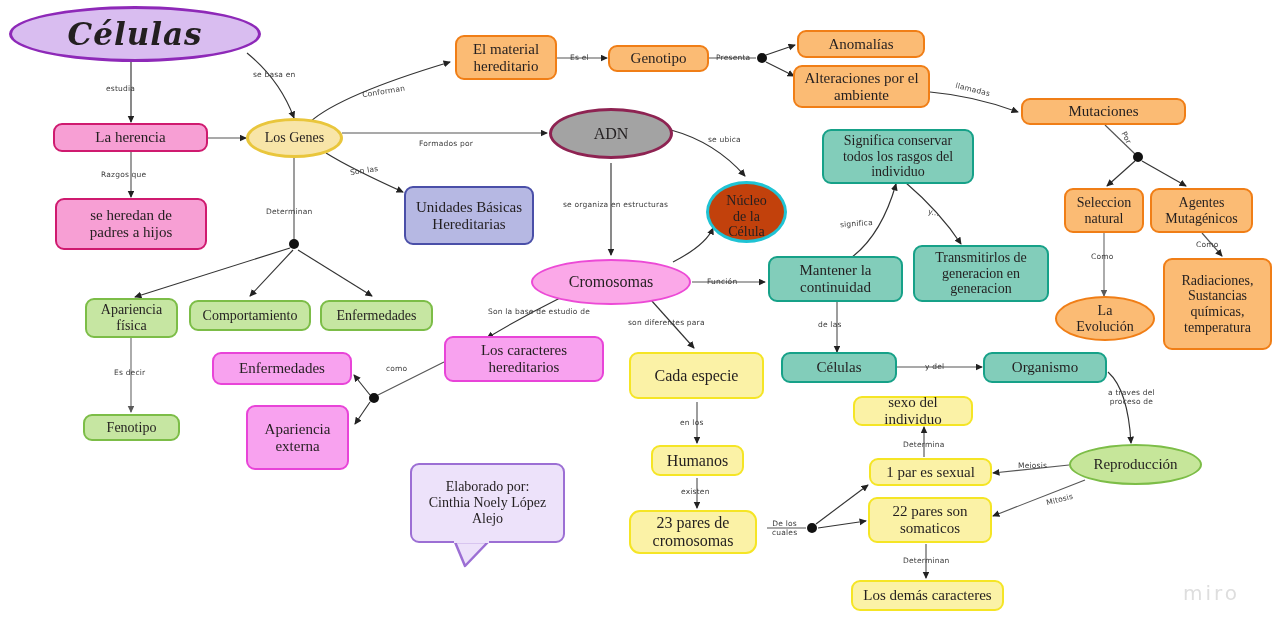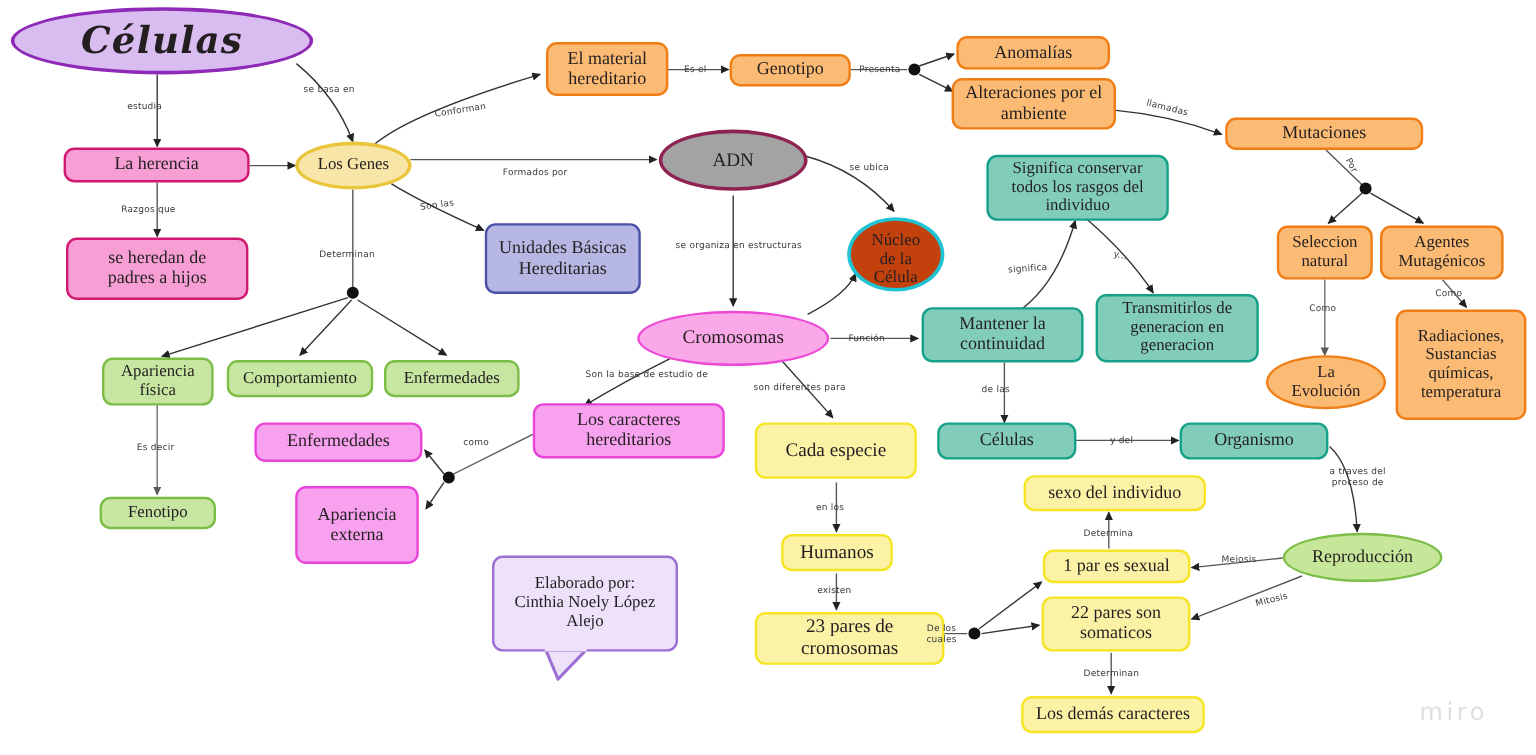--- a/index.html
+++ b/index.html
@@ -297,26 +297,26 @@
   </div>
 
   <div class="node rect p-yellow" style="left:629px;top:352px;width:135px;height:47px;border-width:2.5px;font-size:16px;">
     <span class="txt">Cada especie</span>
   </div>
 
   <div class="node rect p-yellow" style="left:651px;top:445px;width:93px;height:31px;border-width:2.5px;font-size:16px;">
     <span class="txt">Humanos</span>
   </div>
 
-  <div class="node rect p-yellow" style="left:629px;top:510px;width:158px;height:44px;border-width:2.5px;font-size:16px;">
+  <div class="node rect p-yellow" style="left:629px;top:510px;width:128px;height:44px;border-width:2.5px;font-size:16px;border-radius:11px;">
     <span class="txt">23 pares de
 cromosomas</span>
   </div>
 
-  <div class="node rect p-yellow" style="left:853px;top:396px;width:152px;height:30px;border-width:2.5px;font-size:15px;">
+  <div class="node rect p-yellow" style="left:853px;top:396px;width:120px;height:30px;border-width:2.5px;font-size:15px;">
     <span class="txt">sexo del individuo</span>
   </div>
 
   <div class="node rect p-yellow" style="left:869px;top:458px;width:123px;height:28px;border-width:2.5px;font-size:15px;">
     <span class="txt">1 par es sexual</span>
   </div>
 
   <div class="node rect p-yellow" style="left:868px;top:497px;width:124px;height:46px;border-width:2.5px;font-size:15px;">
     <span class="txt">22 pares son
 somaticos</span>

